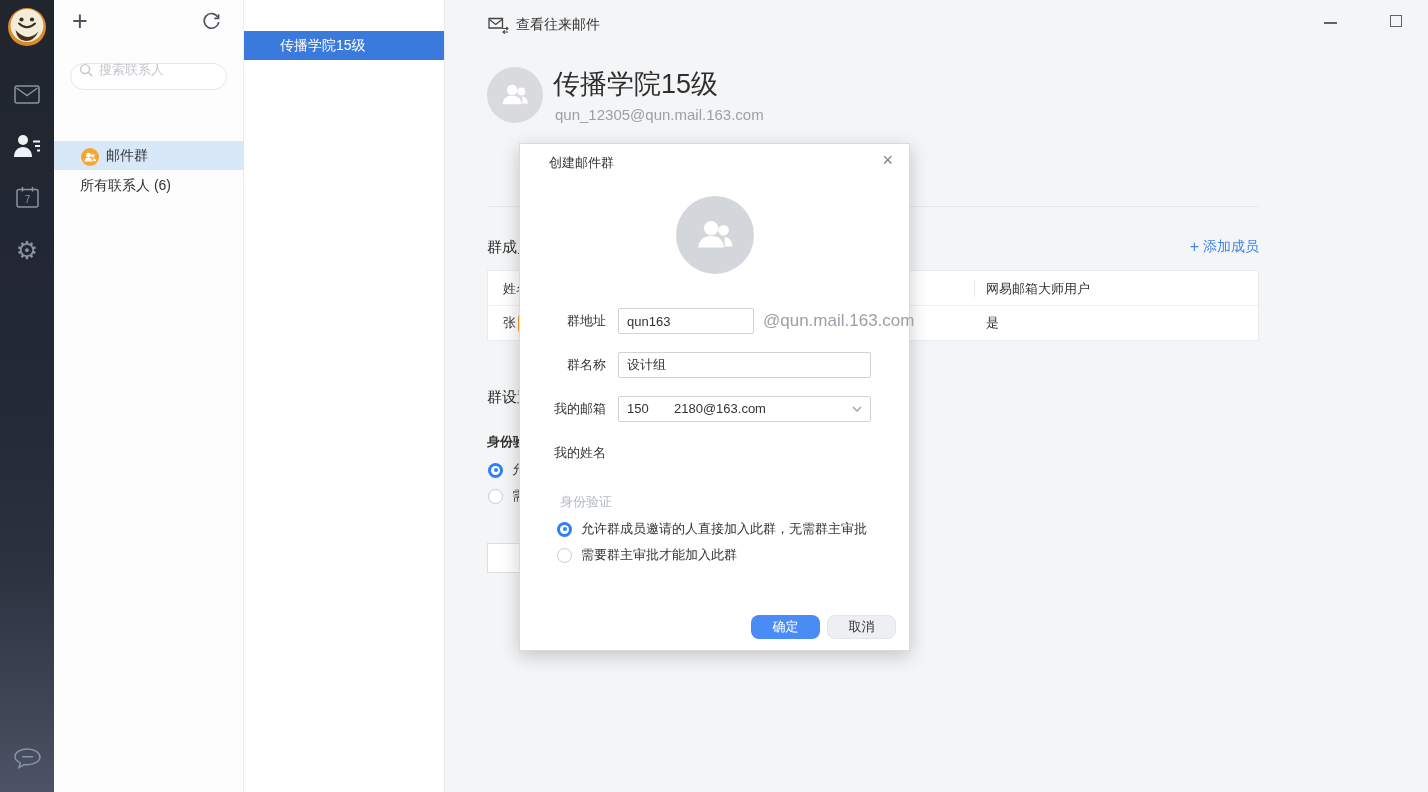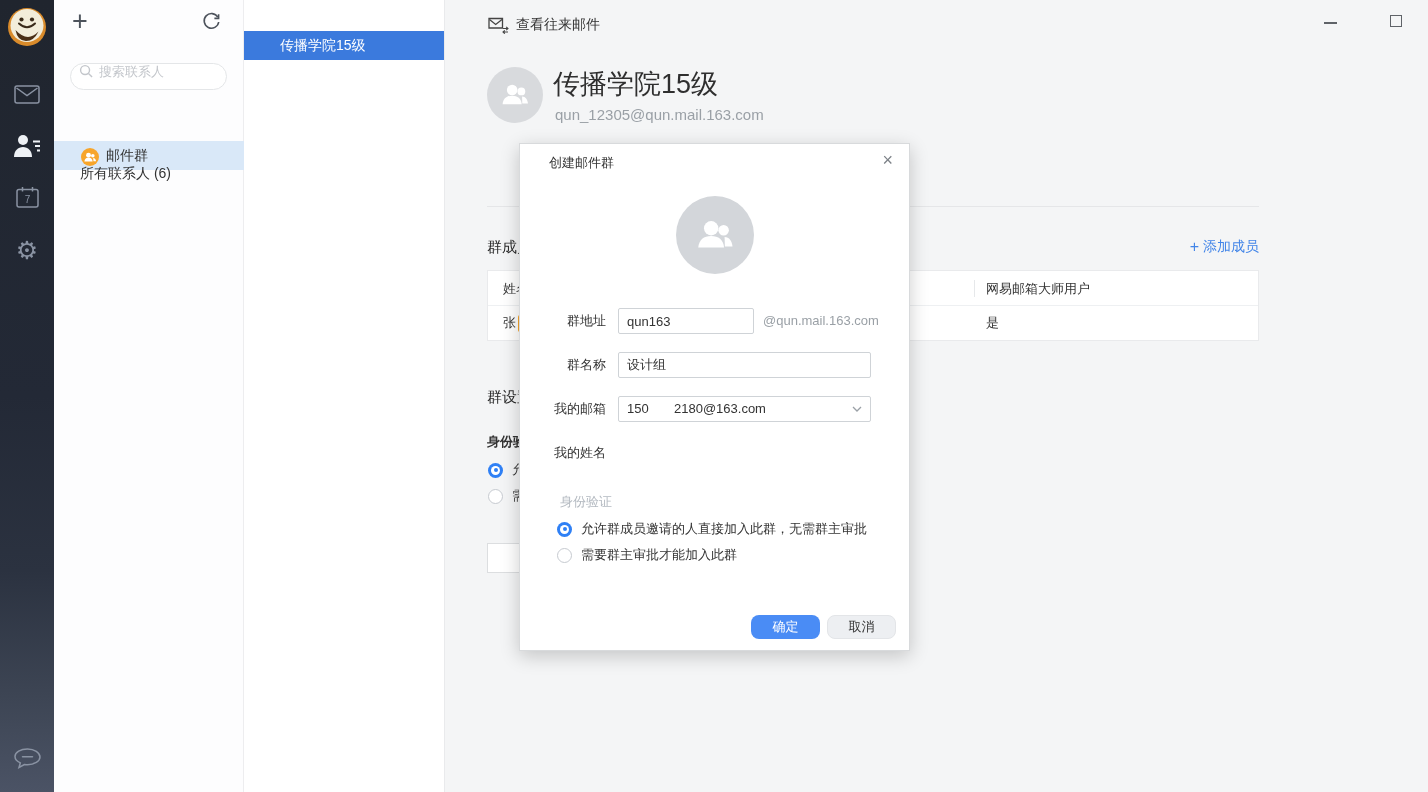--- a/index.html
+++ b/index.html
@@ -14,28 +14,28 @@
   .icon-mail   { top:85px; }
   .icon-contacts { top:132px; }
   .icon-cal    { top:186px; }
   .icon-gear   { top:236px; font-size:25px; color:#8a93a3; line-height:28px; }
   .icon-chat   { top:748px; }
 
   
   .col2 { position:absolute; left:54px; top:0; width:190px; height:792px; background:#fdfdfe; border-right:1px solid #ededef; }
   .btn-plus { position:absolute; left:18px; top:4px; font-size:27px; font-weight:200; color:#4d535c; background:none; border:none; cursor:pointer; line-height:34px; }
   .btn-refresh { position:absolute; left:147px; top:12px; background:none; border:none; cursor:pointer; }
-  .searchbox { position:absolute; left:16px; top:63px; width:157px; height:27px; background:#fff; border:1px solid #e4e6e8; border-radius:14px; display:flex; align-items:flex-start; padding:0 8px; }
+  .searchbox { position:absolute; left:16px; top:63px; width:157px; height:27px; background:#fff; border:1px solid #e4e6e8; border-radius:14px; display:flex; align-items:flex-end; padding:12px 8px; }
   .searchbox input { border:none; outline:none; width:115px; font-size:13px; color:#555; background:transparent; margin-left:6px; font-family:inherit; }
   .searchbox input::placeholder { color:#c3c6cb; }
   .c2row { position:absolute; left:0; width:190px; font-size:14px; color:#333;margin-top:37px; }
   .row-groups { top:104px; height:29px; line-height:29px; background:#d9e8f8; }
   .row-groups .grp-ic { position:absolute; left:27px; top:6px; }
   .row-groups .lbl { position:absolute; left:52px; }
-  .row-all { top:121px; height:30px; line-height:30px;padding-left:8px; }
+  .row-all { top:133px; height:30px; line-height:30px;padding-left:8px; }
   .row-all .lbl { position:absolute; left:26px; }
 
   
   .col3 { position:absolute; left:244px; top:0; width:201px; height:792px; background:#fff; border-right:1px solid #e9eaec; }
   .sel-item { position:absolute; left:0; top:31px; width:200px; height:29px; background:#3b7add; color:#fff; font-size:14px; line-height:29px; padding-left:36px; }
 
   
   .main { position:absolute; left:445px; top:0; width:983px; height:792px; background:#f4f5f6; }
   .toolbar { position:absolute; left:43px; top:16px; display:flex; align-items:center; gap:7px; }
   .toolbar .tl { font-size:14px; color:#333; }
@@ -81,21 +81,21 @@
   .dialog { position:absolute; left:519px; top:143px; width:391px; height:508px; background:#fff;
     border:1px solid #d8dadc; box-shadow:0 5px 18px rgba(0,0,0,.20); z-index:20; }
   .dlg-title { position:absolute; left:29px; top:10px; font-size:13px; color:#333; }
   .dlg-close { position:absolute; right:10px; top:4px; font-size:18px; color:#7d8288; cursor:pointer; padding:2px 6px; }
   .dlg-avatar { position:absolute; left:156px; top:52px; width:78px; height:78px; border-radius:50%; background:#d3d6da; display:flex; align-items:center; justify-content:center; }
   .frow { position:absolute; left:0; width:391px; height:26px; }
   .fr1{ top:164px; } .fr2{ top:208px; } .fr3{ top:252px; } .fr4{ top:296px; }
   .flabel { position:absolute; left:34px; width:52px; text-align:right; font-size:13px; color:#333; line-height:26px; }
   .finput { position:absolute; left:98px; top:0; height:26px; border:1px solid #cfd3d7; border-radius:2px; padding:0 8px; font-size:13px; color:#333; background:#fff; font-family:inherit; outline:none; }
   .w-short { width:136px; } .w-long { width:253px; }
-  .fsuffix { position:absolute; left:243px; line-height:26px; font-size:13px; color:#9aa0a6; }
+  .fsuffix { position:absolute; left:243px; line-height:26px; font-size:17px; color:#9aa0a6; }
   .fselect { position:absolute; left:98px; top:0; width:253px; height:26px; border:1px solid #cfd3d7; border-radius:2px; background:#fff; cursor:pointer; }
   .fselect .sel-text { position:absolute; left:8px; line-height:24px; font-size:13px; color:#333; white-space:pre; }
   .fselect svg { position:absolute; right:8px; top:9px; }
   .dlg-identity { position:absolute; left:40px; top:349px; font-size:13px; color:#b4bac1; }
   .dlg-opt { position:absolute; left:37px; display:flex; align-items:center; gap:9px; font-size:13px; color:#333; white-space:nowrap; cursor:pointer; }
   .do1 { top:376px; } .do2 { top:402px; }
   .btn { position:absolute; top:471px; width:69px; height:24px; font-size:13px; text-align:center; line-height:24px; border-radius:8px; cursor:pointer; }
   .btn-ok { left:231px; background:#4a8cf5; color:#fff; }
   .btn-cancel { left:307px; background:#edeff2; color:#333; border:1px solid #e3e5e8; line-height:22px; }
 </style>

